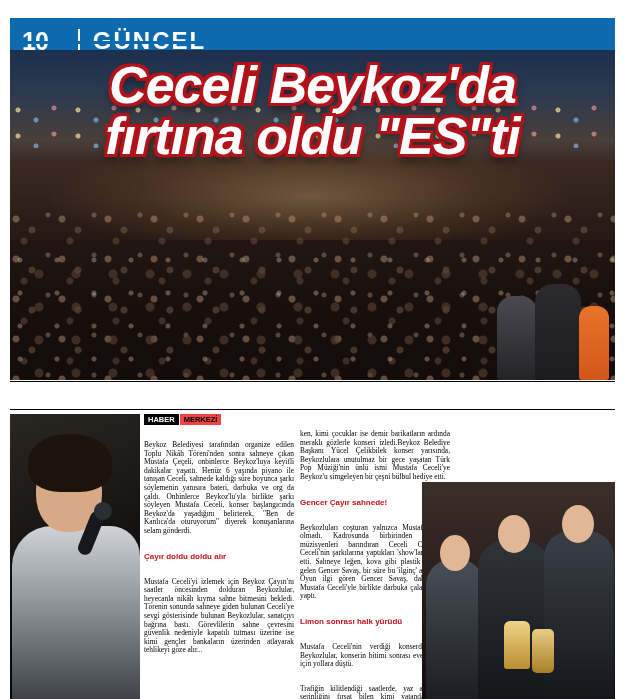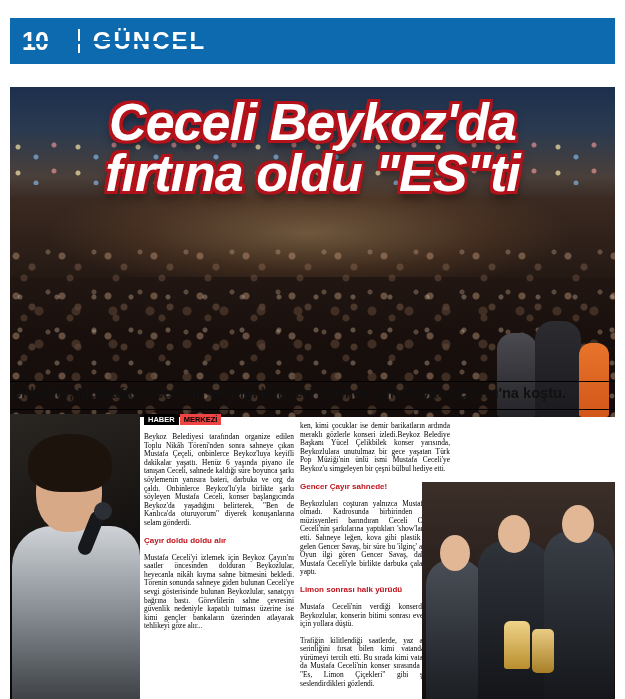--- a/index.html
+++ b/index.html
@@ -63,21 +63,20 @@
     background: #0d6aaf;
   }
 
   
   .hero {
     position: absolute;
     left: 10px; top: 50px;
     width: 605px; height: 330px;
     overflow: hidden;
     background: #120a08;
-    margin-top: 37px;
   }
   .hero-sky {
     position: absolute; left: 0; top: 0;
     width: 605px; height: 120px;
     background: linear-gradient(180deg, #1d2f4d 0%, #2a3a50 35%, #4a3f3a 75%, #33231c 100%);
   }
   .hero-mid {
     position: absolute; left: 0; top: 110px;
     width: 605px; height: 110px;
     background: linear-gradient(180deg, #3b2a21 0%, #2a1d17 55%, #1d1310 100%);
@@ -273,21 +272,21 @@
   
   .col {
     position: absolute;
     top: 0;
     font-family: "Liberation Serif", serif;
     font-size: 7.4px;
     line-height: 8.6px;
     color: #000000;
     text-align: justify;
   }
-  .col p { margin: 8px 0 4px 0; }
+  .col p { margin: 16px 0 4px 0; }
   .col-1 { left: 134px; width: 150px; }
   .col-2 { left: 290px; width: 150px; }
 
   .kicker {
     font-family: "Liberation Sans", sans-serif;
     font-weight: bold;
     font-size: 8px;
     color: #c1121c;
     line-height: 10px;
     margin: 0 0 3px 0;
@@ -339,23 +338,20 @@
     <div class="guard2"></div>
     <div class="guard"></div>
     <div class="guard-vest"></div>
     <div class="hero-headline">
       <span>Ceceli Beykoz'da</span>
       <span class="l2">fırtına oldu "ES"ti</span>
     </div>
   </div>
 
   <div class="deck-rule-top"></div>
-  <div class="deck-wrap">
-    <div class="deck">Onbinler, Mustafa Ceceli'nin verdiği konseri izlemek için Beykoz Çayırı'na koştu.</div>
-  </div>
   <div class="deck-rule-bottom"></div>
 
   <div class="body-area">
 
     <div class="photo-singer">
       <div class="singer-body"></div>
       <div class="singer-face"></div>
       <div class="singer-hair"></div>
       <div class="singer-mic"></div>
       <div class="singer-mic-head"></div>

